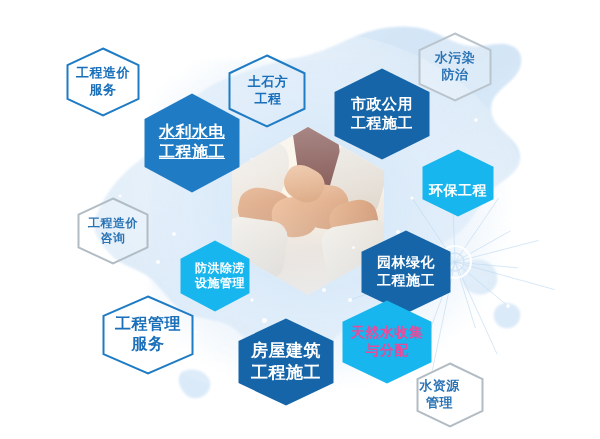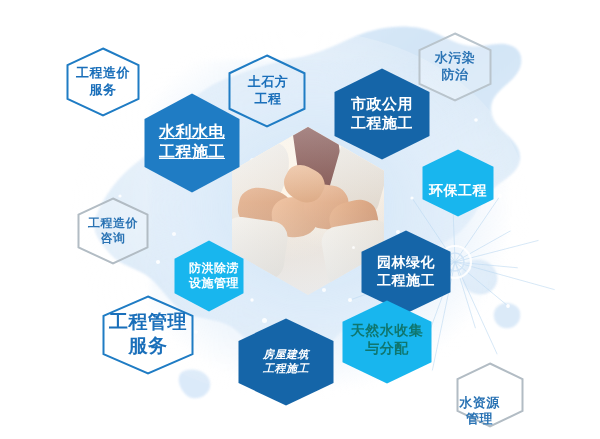--- a/index.html
+++ b/index.html
@@ -237,56 +237,56 @@
         </svg>
         <div class="lbl lbl-w" style="font-size: 14px; color: rgb(255, 255, 255); margin-top: 15px;">环保工程</div>
       </div>
       <div class="hex" style="left: 77px; top: 197px; width: 72px; height: 68px;">
         <svg width="72" height="68" viewBox="0 0 72 68">
           <polygon points="36,1.5 70.5,17.68 70.5,50.32 36,66.5 1.5,50.32 1.5,17.68" fill="rgba(255,255,255,0.18)" stroke="#b2bcc4" stroke-width="2" stroke-linejoin="miter"></polygon>
         </svg>
         <div class="lbl lbl-g" style="font-size: 12px; color: rgb(42, 115, 180);">工程造价
 咨询</div>
       </div>
-      <div class="hex" style="left: 174px; top: 240px; width: 80px; height: 72px;">
+      <div class="hex" style="left: 180px; top: 240px; width: 80px; height: 72px;">
         <svg width="70" height="72" viewBox="0 0 70 72">
           <polygon points="35,0.5 69.5,18.72 69.5,53.28 35,71.5 0.5,53.28 0.5,18.72" fill="#18b6ee" stroke="none"></polygon>
         </svg>
         <div class="lbl lbl-w" style="font-size: 12px; color: rgb(255, 255, 255);">防洪除涝
 设施管理</div>
       </div>
       <div class="hex" style="left: 361px; top: 230px; width: 90px; height: 84px;">
         <svg width="90" height="84" viewBox="0 0 90 84">
           <polygon points="45,0.5 89.5,21.84 89.5,62.16 45,83.5 0.5,62.16 0.5,21.84" fill="#1565a8" stroke="none"></polygon>
         </svg>
         <div class="lbl lbl-w" style="font-size: 14px; color: rgb(255, 255, 255);">园林绿化
 工程施工</div>
       </div>
       <div class="hex" style="left: 102px; top: 295px; width: 92px; height: 80px;">
         <svg width="92" height="80" viewBox="0 0 92 80">
           <polygon points="46,1.5 90.5,20.8 90.5,59.2 46,78.5 1.5,59.2 1.5,20.8" fill="none" stroke="#1f7cc4" stroke-width="2" stroke-linejoin="miter"></polygon>
         </svg>
-        <div class="lbl lbl-b" style="font-size: 19px; color: rgb(26, 111, 186); text-align: center;">工程管理
+        <div class="lbl lbl-b" style="font-size: 16px; color: rgb(26, 111, 186); text-align: center;">工程管理
 服务</div>
       </div>
       <div class="hex" style="left: 238px; top: 318px; width: 96px; height: 88px;">
         <svg width="96" height="88" viewBox="0 0 96 88">
           <polygon points="48,0.5 95.5,22.880000000000003 95.5,65.12 48,87.5 0.5,65.12 0.5,22.880000000000003" fill="#1565a8" stroke="none"></polygon>
         </svg>
-        <div class="lbl lbl-w" style="font-size: 11px; color: rgb(255, 255, 255); font-style: italic;">房屋建筑
+        <div class="lbl lbl-w" style="font-size: 17px; color: rgb(255, 255, 255);">房屋建筑
 工程施工</div>
       </div>
       <div class="hex" style="left: 342px; top: 300px; width: 90px; height: 84px;">
         <svg width="90" height="84" viewBox="0 0 90 84">
           <polygon points="45,0.5 89.5,21.84 89.5,62.16 45,83.5 0.5,62.16 0.5,21.84" fill="#18b6ee" stroke="none"></polygon>
         </svg>
-        <div class="lbl lbl-w" style="font-size: 14px; color: #0f766e; font-family: Liberation Mono, monospace;">天然水收集
+        <div class="lbl lbl-w" style="font-size: 14px; color: #ec4899;">天然水收集
 与分配</div>
       </div>
-      <div class="hex" style="left: 456px; top: 362px; width: 47px; height: 66px; align-items: flex-end;">
+      <div class="hex" style="left: 416px; top: 362px; width: 47px; height: 66px;">
         <svg width="68" height="66" viewBox="0 0 68 66">
           <polygon points="34,1.5 66.5,17.16 66.5,48.839999999999996 34,64.5 1.5,48.839999999999996 1.5,17.16" fill="rgba(255,255,255,0.18)" stroke="#b2bcc4" stroke-width="2" stroke-linejoin="miter"></polygon>
         </svg>
         <div class="lbl lbl-g" style="font-size: 13px; color: rgb(42, 115, 180);">水资源
 管理</div>
       </div>
     </div>
 
 </div>
 

